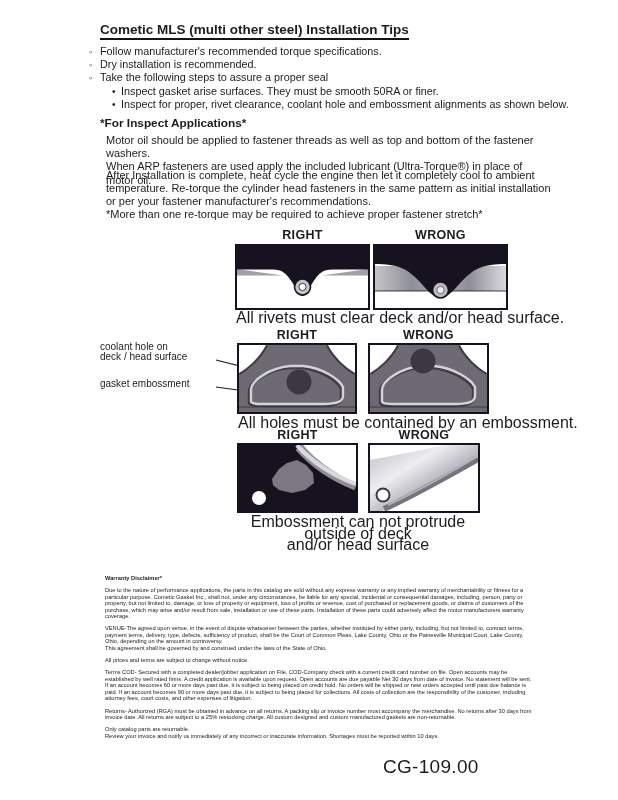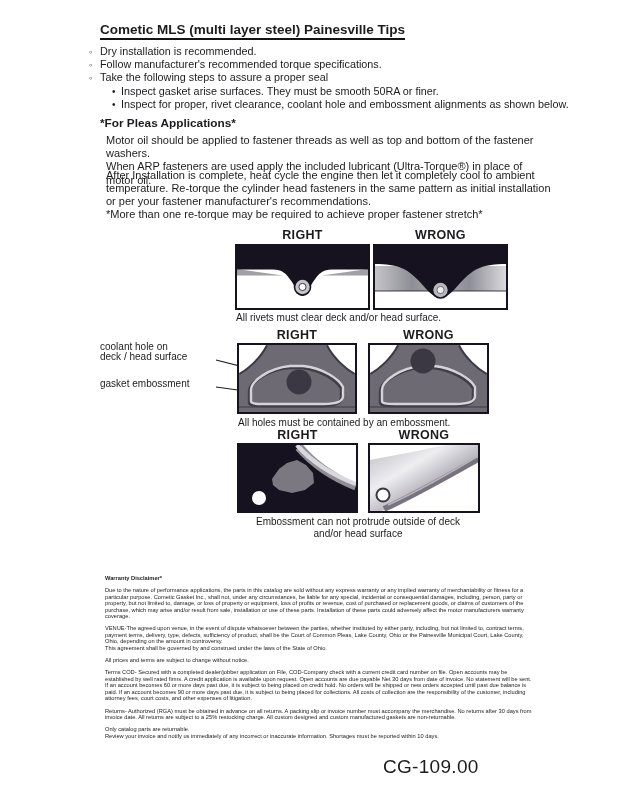--- a/index.html
+++ b/index.html
@@ -17,21 +17,21 @@
 
   .diesel-heading{position:absolute;left:100px;top:116px;font-size:11.8px;font-weight:bold;}
   .para{position:absolute;left:106px;width:445px;font-size:11px;line-height:13.2px;white-space:pre-line;}
   #para1{top:134px;}
   #para2{top:169px;}
   #note{top:208px;}
 
   .rw-label{position:absolute;font-weight:bold;font-size:12.5px;text-align:center;letter-spacing:.3px;}
   .panel{position:absolute;border:2px solid #17121f;box-sizing:border-box;background:#fff;}
   .panel svg{display:block;width:100%;height:100%;}
-  .caption{position:absolute;font-size:10px;line-height:11.5px;white-space:pre-line;}
+  .caption{position:absolute;font-size:16px;line-height:11.5px;white-space:pre-line;}
 
   
   #p1-rl{left:235px;top:228px;width:135px;}  #p1-wl{left:373px;top:228px;width:135px;}
   #p1r{left:235px;top:244px;width:135px;height:66px;}
   #p1w{left:373px;top:244px;width:135px;height:66px;}
   #cap1{left:236px;top:312px;}
 
   
   #p2-rl{left:237px;top:328px;width:120px;}  #p2-wl{left:368px;top:328px;width:121px;}
   #p2r{left:237px;top:343px;width:120px;height:71px;}
@@ -52,41 +52,41 @@
   .disc-heading{font-weight:bold;margin:0 0 6px 0;}
   .disclaimer p{margin:0 0 6px 0;white-space:pre-line;}
 
   .footer-code{position:absolute;left:383px;top:756px;font-size:19px;letter-spacing:.3px;}
 </style>
 </head>
 <body>
 
 <div class="page">
 
-  <div class="title">Cometic MLS (multi layer steel) Painesville Tips</div>
+  <div class="title">Cometic MLS (multi other steel) Installation Tips</div>
 
   <div class="bullets">
     <div class="bullet-row">
+      <span class="marker">◦</span><span>Follow manufacturer's recommended torque specifications.</span>
+    </div>
+    <div class="bullet-row">
       <span class="marker">◦</span><span>Dry installation is recommended.</span>
-    </div>
-    <div class="bullet-row">
-      <span class="marker">◦</span><span>Follow manufacturer's recommended torque specifications.</span>
     </div>
     <div class="bullet-row">
       <span class="marker">◦</span><span>Take the following steps to assure a proper seal</span>
     </div>
     <div class="bullet-row sub">
       <span class="marker">•</span><span>Inspect gasket arise surfaces.  They must be smooth 50RA or finer.</span>
     </div>
     <div class="bullet-row sub">
       <span class="marker">•</span><span>Inspect for proper, rivet clearance, coolant hole and embossment alignments as shown below.</span>
     </div>
   </div>
 
-  <div class="diesel-heading">*For Pleas Applications*</div>
+  <div class="diesel-heading">*For Inspect Applications*</div>
   <div class="para" id="para1">Motor oil should be applied to fastener threads as well as top and bottom of the fastener washers.
 When ARP fasteners are used apply the included lubricant (Ultra-Torque®) in place of motor oil.</div>
   <div class="para" id="para2">After Installation is complete, heat cycle the engine then let it completely cool to ambient
 temperature. Re-torque the cylinder head fasteners in the same pattern as initial installation
 or per your fastener manufacturer's recommendations.</div>
   <div class="para" id="note">*More than one re-torque may be required to achieve proper fastener stretch*</div>
 
   <div class="rw-label" id="p1-rl">RIGHT</div>
   <div class="rw-label" id="p1-wl">WRONG</div>
 

